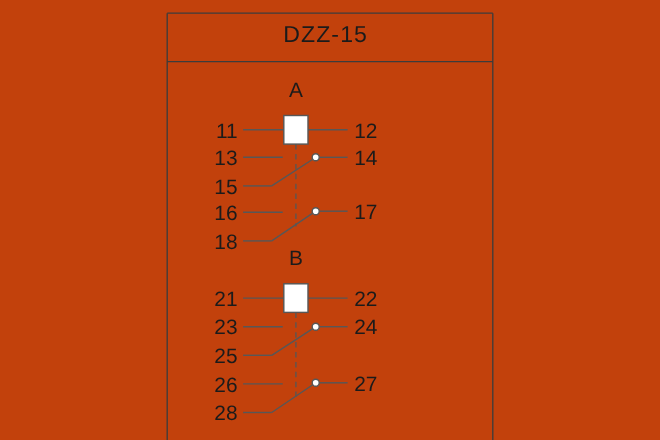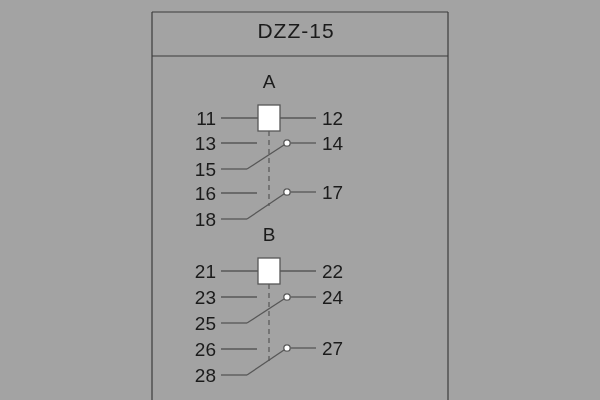--- a/index.html
+++ b/index.html
@@ -1,19 +1,19 @@
 <!DOCTYPE html>
 <html><head>
 <meta charset="utf-8">
 <style>
   html, body { margin: 0; padding: 0; background: #ffffff; }
   .canvas {
     width: 600px;
     height: 400px;
-    background: #a3a3a3;
+    background: #c2410c;
     position: relative;
     overflow: hidden;
     font-family: "Liberation Sans", sans-serif;
   }
   svg { display: block; }
   .frame { stroke: #3c3c3c; stroke-width: 1.2; }
   .wire  { stroke: #575757; stroke-width: 1.3; fill: none; }
   .dash  { stroke: #575757; stroke-width: 1.2; stroke-dasharray: 5 4; fill: none; }
   .coil  { fill: #ffffff; stroke: #575757; stroke-width: 1.3; }
   .pt    { fill: #ffffff; stroke: #575757; stroke-width: 1.3; }

